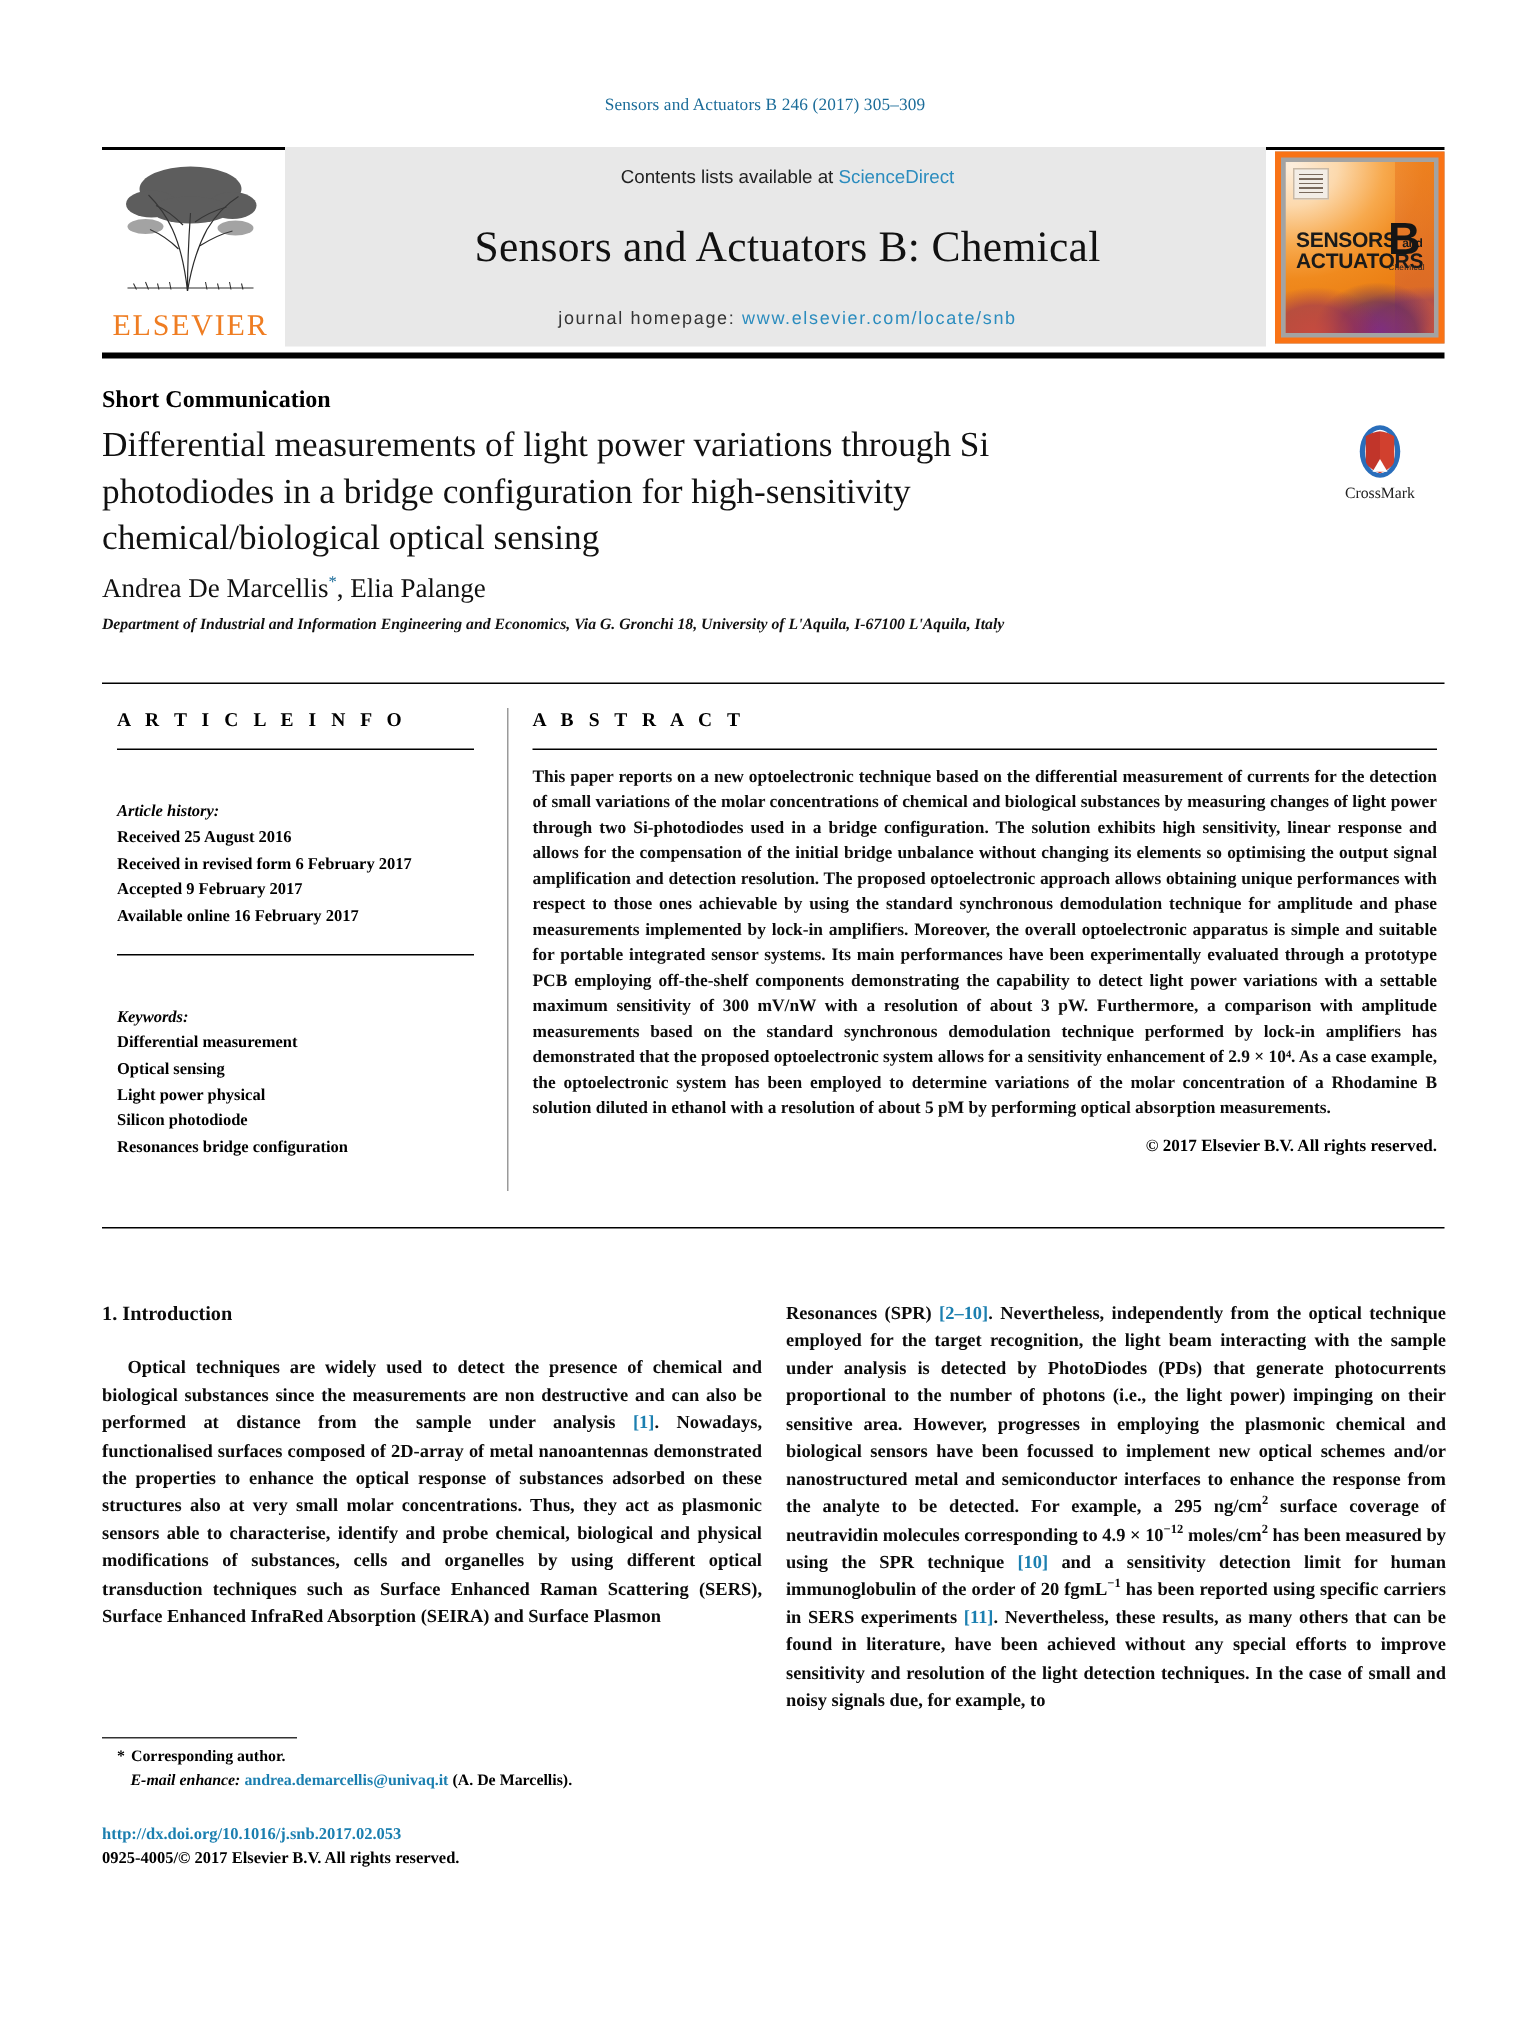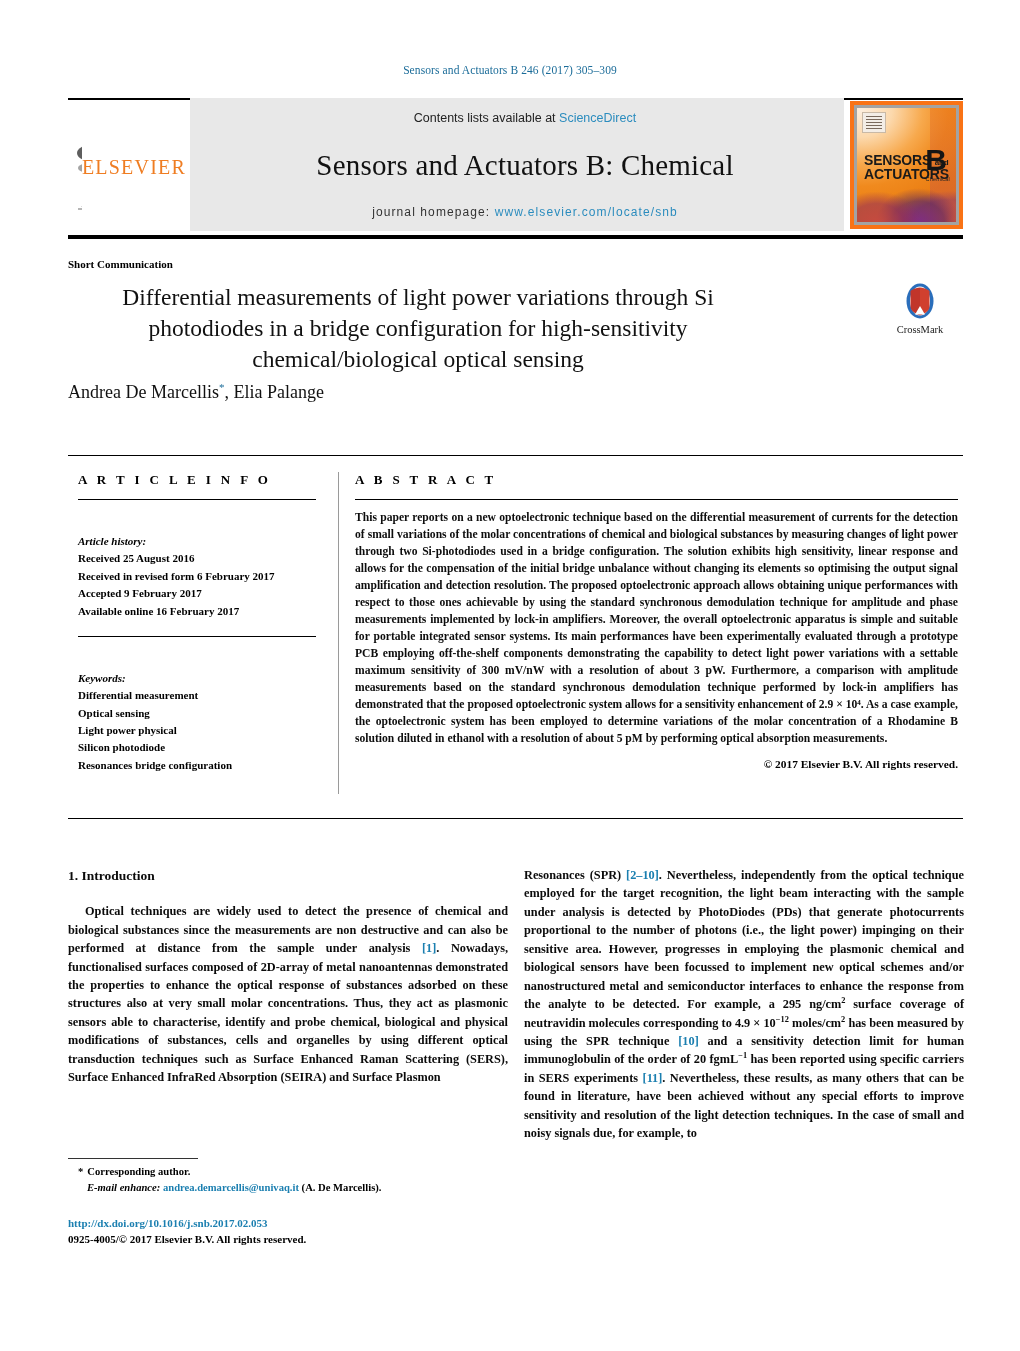--- a/index.html
+++ b/index.html
@@ -42,21 +42,21 @@
     height: 133px;
     border-top: 2px solid #000;
     box-sizing: border-box;
     display: flex;
     align-items: stretch;
   }
   .elsevier-logo {
     width: 118px;
     padding-top: 8px;
     display: flex;
-    flex-direction: row;
+    flex-direction: column;
     align-items: center;
     justify-content: space-between;
     box-sizing: border-box;
   }
   .tree {
     width: 104px;
     height: 92px;
     position: relative;
     overflow: hidden;
   }
@@ -160,33 +160,32 @@
   .hdr-rule {
     position: absolute;
     left: 68px; width: 895px;
     border-top: 4px solid #000;
   }
   .hdr-rule.a { top: 235px; }
 
   .section-kind {
     position: absolute;
     top: 258px; left: 68px;
-    font-size: 11px;
+    font-size: 16px;
     font-weight: bold;
     font-family: "Liberation Serif", serif;
   }
   .art-title {
     position: absolute;
     top: 282px; left: 68px;
     width: 700px;
     font-size: 23.5px;
     line-height: 1.32;
     color: #111;
     font-family: "Liberation Serif", serif;
-    text-align: center;
   }
   .crossmark {
     position: absolute;
     top: 282px; left: 878px;
     width: 84px; height: 46px;
     display: flex; align-items: center; gap: 4px; flex-direction: column;
   }
   .cm-badge {
     width: 30px; height: 38px; position: relative;
   }
@@ -406,20 +405,21 @@
         <path d="M15 5.5 C9 6 5.5 9 5.5 9 L5.5 25 C5.5 30 15 33.5 15 33.5 Z" fill="#c1352a"></path>
         <path d="M15 24 L20 32.5 L10 32.5 Z" fill="#ffffff"></path>
       </svg>
     </div>
     <div class="cm-label">CrossMark</div>
   </div>
 
   <div class="authors">
     <span>Andrea De Marcellis</span><sup>*</sup><span>, Elia Palange</span>
   </div>
+  <div class="affil">Department of Industrial and Information Engineering and Economics, Via G. Gronchi 18, University of L'Aquila, I-67100 L'Aquila, Italy</div>
 
   <div class="band-rule top"></div>
   <div class="vrule"></div>
 
   <div class="info-col">
     <div class="colhead">A R T I C L E  I N F O</div>
     <div class="info-rule"></div>
     <div class="info-block">
       <div class="it">Article history:</div>
       <div>Received 25 August 2016</div>

